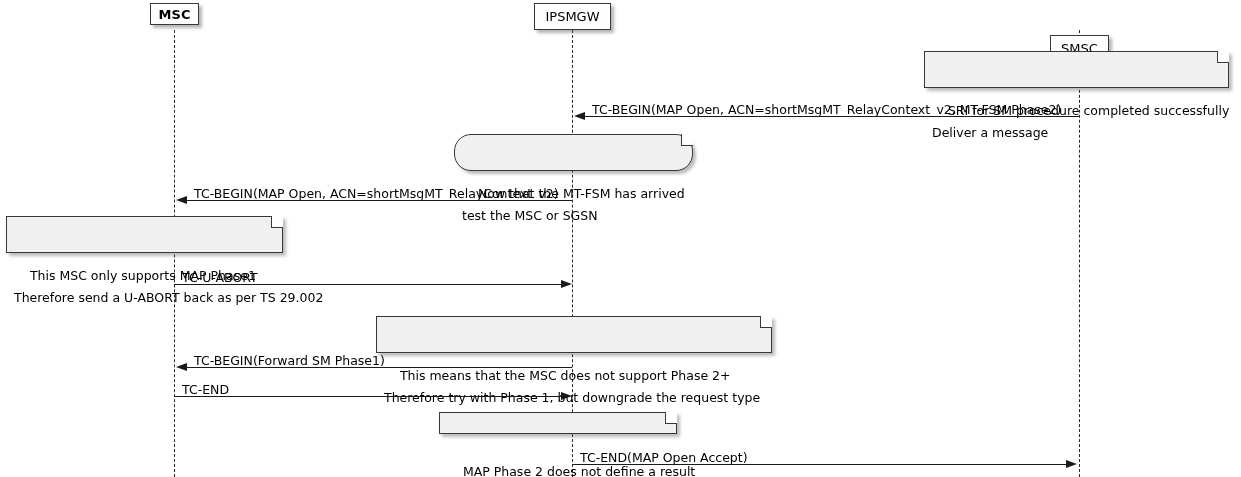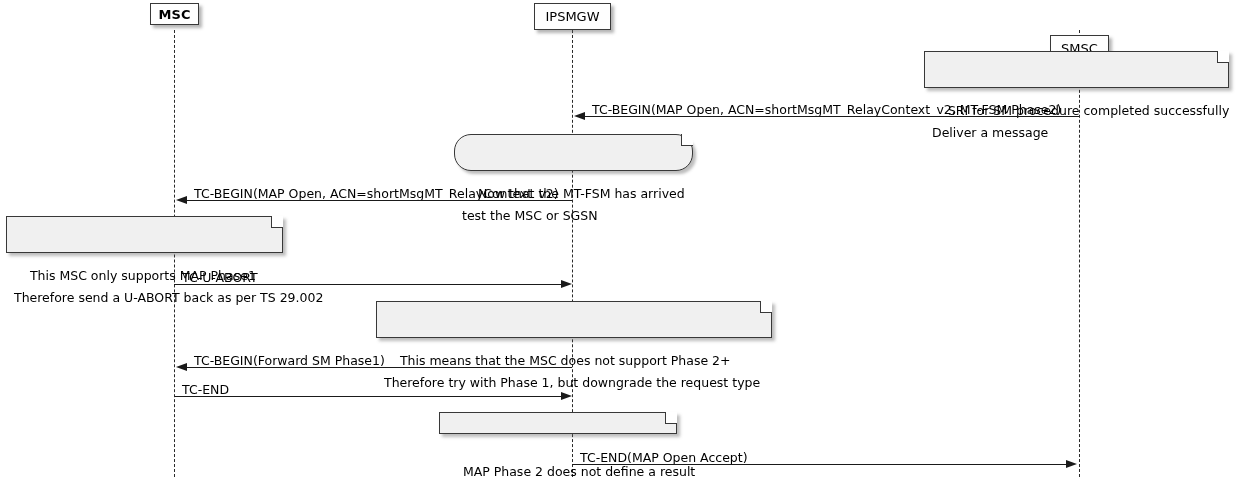--- a/index.html
+++ b/index.html
@@ -138,21 +138,21 @@
   <div class="note" style="left:6px; top:216px; width:277px; height:37px;">
     <span class="fold"></span>
     <span>This MSC only supports MAP Phase1
 Therefore send a U-ABORT back as per TS 29.002</span>
   </div>
 
   <div class="msg-label" style="left:182px; top:271px;">TC-U-ABORT</div>
   <div class="msg-line" style="left:174px; top:284px; width:394px;"></div>
   <div class="arrowhead right" style="left:561px; top:279.5px;"></div>
 
-  <div class="note" style="left:376px; top:301px; width:396px; height:37px;">
+  <div class="note" style="left:376px; top:316px; width:396px; height:37px;">
     <span class="fold"></span>
     <span>This means that the MSC does not support Phase 2+
 Therefore try with Phase 1, but downgrade the request type</span>
   </div>
 
   <div class="msg-label" style="left:194px; top:354px;">TC-BEGIN(Forward SM Phase1)</div>
   <div class="msg-line" style="left:180px; top:367px; width:392px;"></div>
   <div class="arrowhead left" style="left:176px; top:362.5px;"></div>
 
   <div class="msg-label" style="left:182px; top:383px;">TC-END</div>

